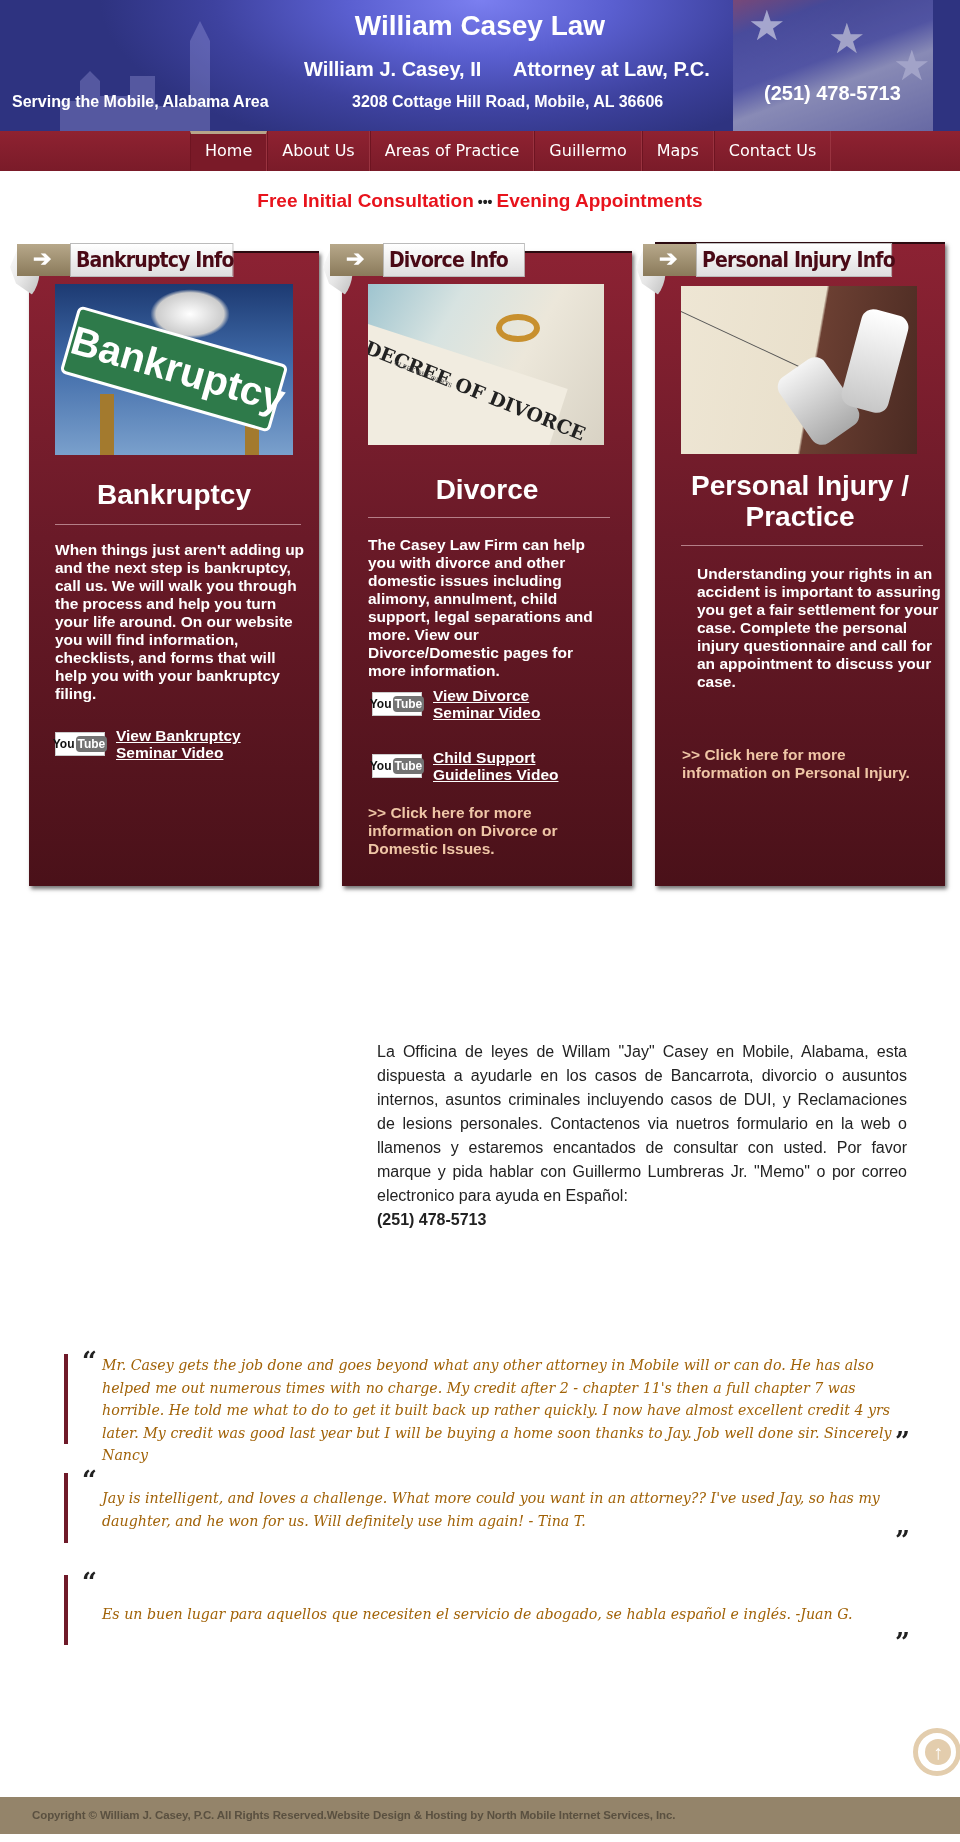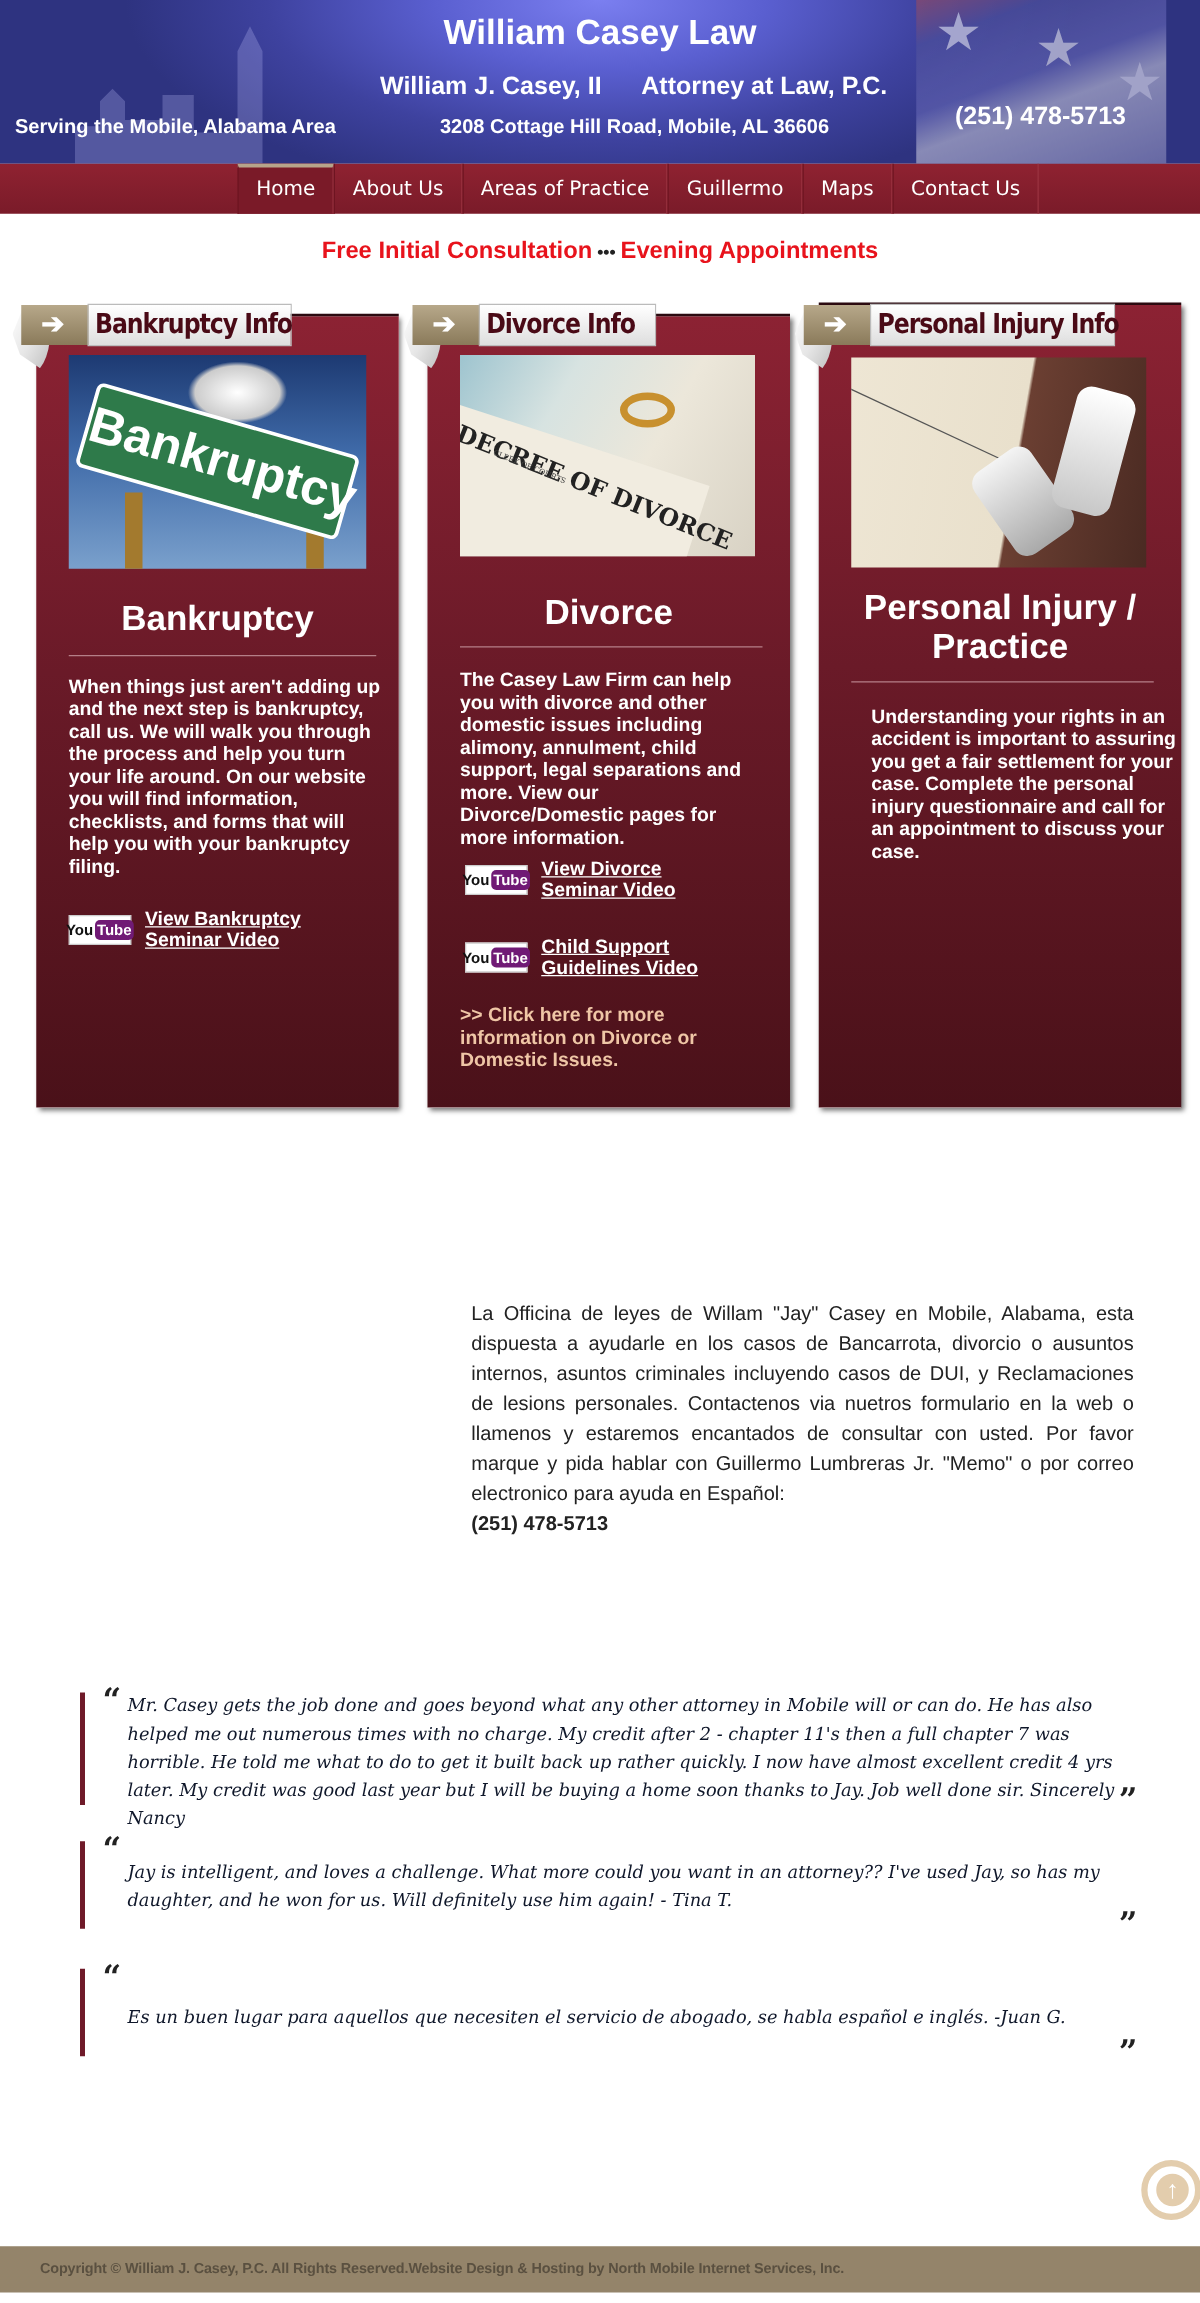--- a/index.html
+++ b/index.html
@@ -39,30 +39,30 @@
 .curl{position:absolute;width:30px;height:55px;background:linear-gradient(120deg,#fff 0%,#e6e6e6 50%,#bbb 100%);
  border-radius:0 0 60% 10%;clip-path:polygon(30% 0,100% 10%,100% 100%,20% 70%,0 40%)}
 .card .photo{position:absolute;overflow:hidden}
 .card h2{position:absolute;width:100%;text-align:center;color:#fff;font-size:28px;font-weight:bold;line-height:31px}
 .card hr{position:absolute;border:0;border-top:1px solid #b57f88;height:0}
 .card .desc{position:absolute;color:#fff;font-size:15.5px;font-weight:bold;line-height:18px}
 .card .more{position:absolute;color:#efc6a6;font-size:15.5px;font-weight:bold;line-height:18px;cursor:pointer}
 .yt{position:absolute;display:flex;align-items:center}
 .yt-logo{width:50px;height:24px;background:#fff;border:1px solid #ccc;display:flex;align-items:center;justify-content:center;
  font-family:"Liberation Sans",sans-serif;font-size:12px;font-weight:bold;color:#111;gap:1px}
-.yt-logo span.tube{background:#701a75;color:#fff;border-radius:4px;padding:1px 2px}
+.yt-logo span.tube{background:#737373;color:#fff;border-radius:4px;padding:1px 2px}
 .yt a{display:block;margin-left:11px;color:#fff;font-size:15.5px;font-weight:bold;line-height:17px;text-decoration:underline;cursor:pointer}
 
 #spanish{position:absolute;left:377px;top:1040px;width:530px;font-size:16px;color:#222;line-height:24px;text-align:justify}
 #spanish .phone{font-weight:bold;display:block;text-align:left}
 
 .quote{position:absolute;left:64px;width:840px;border-left:4px solid #6f1a29}
 .quote .oq{position:absolute;left:14px;top:-8px;font-family:"DejaVu Serif",serif;font-size:26px;font-weight:bold;color:#222}
 .quote .cq{position:absolute;right:-6px;font-family:"DejaVu Serif",serif;font-size:26px;font-weight:bold;color:#222}
-.quote p{position:absolute;left:34px;width:860px;font-family:"DejaVu Serif",serif;font-style:italic;font-size:14.2px;line-height:22.5px;color:#0f172a}
+.quote p{position:absolute;left:34px;width:860px;font-family:"DejaVu Serif",serif;font-style:italic;font-size:14.2px;line-height:22.5px;color:#a16207}
 
 #totop{position:absolute;left:913px;top:1728px;width:48px;height:48px;border-radius:50%;border:5px solid #e3cdad;cursor:pointer}
 #totop .arr{position:absolute;left:7px;top:6px;width:26px;height:26px;border-radius:50%;background:#e3cdad;color:#fff;
  font-size:20px;font-weight:bold;text-align:center;line-height:26px}
 
 #footer{position:absolute;left:0;top:1797px;width:960px;height:37px;background:#94846a}
 #footer .copy{position:absolute;left:32px;top:12px;font-size:11.5px;font-weight:bold;color:#5a5040;letter-spacing:-.1px}
 </style>
 </head>
 <body>
@@ -157,20 +157,21 @@
 
 <div class="card" style="left:655px;top:242px;height:644px">
   <div class="photo" style="left:26px;top:42px;width:236px;height:168px;background:linear-gradient(100deg,#eee6d4 0%,#e9e0cc 55%,#6b3f32 56%,#4a2a22 100%)">
     <div style="position:absolute;left:-10px;top:60px;width:170px;height:1px;background:#555;transform:rotate(25deg)"></div>
     <div style="position:absolute;left:110px;top:75px;width:55px;height:80px;background:linear-gradient(#f4f4f4,#a9a9a9);border-radius:12px;transform:rotate(-35deg)"></div>
     <div style="position:absolute;left:170px;top:25px;width:48px;height:100px;background:linear-gradient(#ffffff,#c7c7c7);border-radius:12px;transform:rotate(15deg)"></div>
   </div>
   <h2 style="top:226px"><span>Personal Injury /</span><br><span>Practice</span></h2>
   <hr style="left:26px;top:301px;width:242px">
   <div class="desc" style="left:42px;top:321px;width:246px">Understanding your rights in an accident is important to assuring you get a fair settlement for your case. Complete the personal injury questionnaire and call for an appointment to discuss your case.</div>
+  <div class="more" style="left:27px;top:502px;width:240px">&gt;&gt; Click here for more information on Personal Injury.</div>
 </div>
 <div class="curl" style="left:636px;top:245px"></div>
 <div class="tab-fold" style="left:643px;top:244px">
     <span class="arrow">➔</span>
   </div>
 <div class="tab" style="left:696px;top:243px;width:228px">Personal Injury Info</div>
 
 <div id="spanish">
   <span>La Officina de leyes de Willam "Jay" Casey en Mobile, Alabama, esta dispuesta a ayudarle en los casos de Bancarrota, divorcio o ausuntos internos, asuntos criminales incluyendo casos de DUI, y Reclamaciones de lesions personales. Contactenos via nuetros formulario en la web o llamenos y estaremos encantados de consultar con usted. Por favor marque y pida hablar con Guillermo Lumbreras Jr. "Memo" o por correo electronico para ayuda en Español:</span>
   <span class="phone">(251) 478-5713</span>

